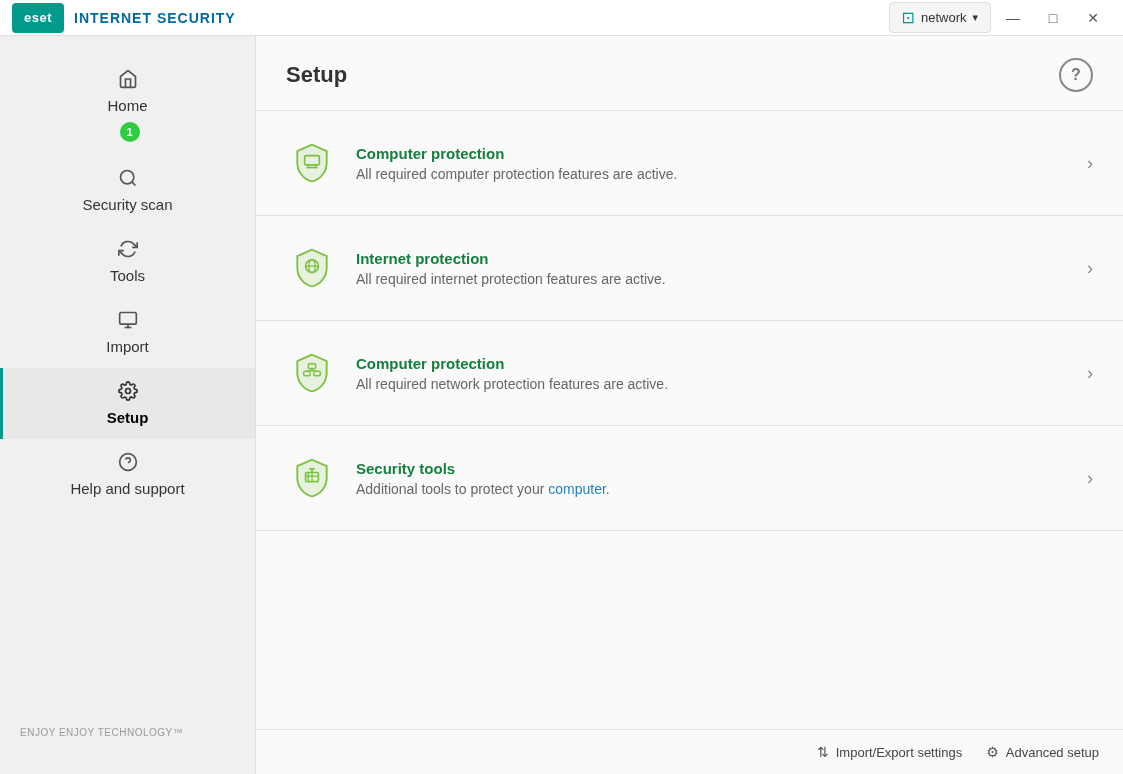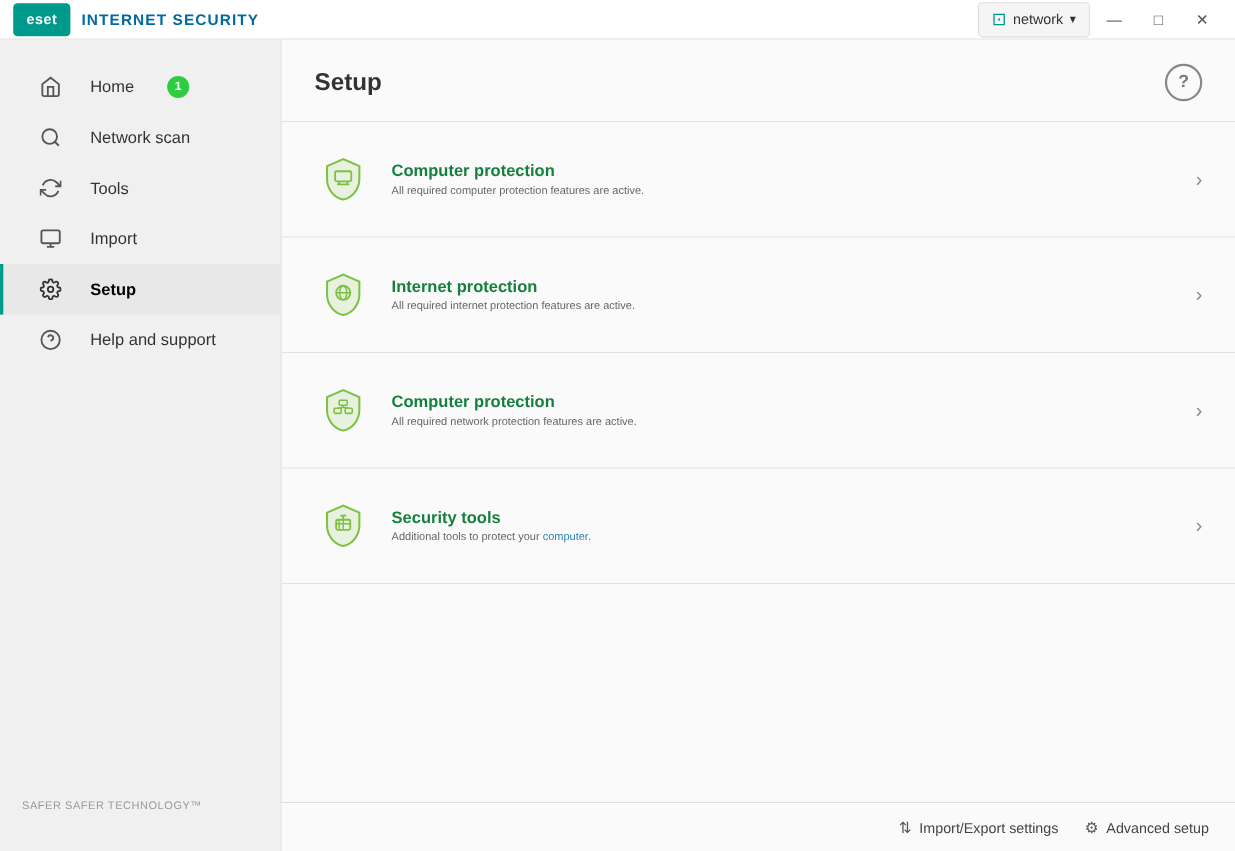--- a/index.html
+++ b/index.html
@@ -39,23 +39,23 @@
     }
 
     
     .sidebar {
       width: 255px; background: #f0f0f0; padding: 20px 0;
       display: flex; flex-direction: column; justify-content: space-between;
       flex-shrink: 0;
     }
     .sidebar-nav { display: flex; flex-direction: column; }
     .sidebar-item {
-      display: flex; align-items: center; gap: 26px;
-      padding: 13px 36px; cursor: pointer; font-size: 15px; color: #333;
-      font-weight: 400; position: relative;
+      display: flex; align-items: center; gap: 8px;
+      padding: 13px 17px; cursor: pointer; font-size: 15px; color: #333;
+      font-weight: 400; position: relative; flex-direction: column;
     }
     .sidebar-item.active {
       font-weight: 700; color: #000; background: #e8e8e8;
     }
     .sidebar-item.active::before {
       content: ''; position: absolute; left: 0; top: 0; bottom: 0;
       width: 3px; background: #009a8d;
     }
     .sidebar-icon { font-size: 18px; color: #555; display: flex; align-items: center; }
     .sidebar-item.active .sidebar-icon { color: #333; }
@@ -97,21 +97,21 @@
     }
     .setup-item-icon {
       width: 52px; height: 52px; flex-shrink: 0;
       display: flex; align-items: center; justify-content: center;
       margin-right: 18px;
     }
     .setup-item-text { flex: 1; }
     .setup-item-title {
       font-size: 15px; font-weight: 600; color: #15803d; margin-bottom: 4px;
     }
-    .setup-item-desc { font-size: 10px; color: #666; }
+    .setup-item-desc { font-size: 14px; color: #666; }
     .setup-chevron { color: #888; font-size: 18px; }
 
     
     .content-footer {
       display: flex; justify-content: flex-end; align-items: center;
       gap: 24px; padding: 14px 24px; border-top: 1px solid #e0e0e0;
       background: #fafafa;
     }
     .footer-btn {
       display: flex; align-items: center; gap: 7px;
@@ -158,21 +158,21 @@
         <span class="badge">1</span>
       </div>
 
       <div class="sidebar-item">
         <span class="sidebar-icon">
           <svg width="20" height="20" viewBox="0 0 24 24" fill="none" stroke="currentColor" stroke-width="2">
               <circle cx="11" cy="11" r="8"></circle>
               <line x1="21" y1="21" x2="16.65" y2="16.65"></line>
             </svg>
         </span>
-        <span>Network scan</span>
+        <span>Security scan</span>
       </div>
 
       <div class="sidebar-item">
         <span class="sidebar-icon">
           <svg width="20" height="20" viewBox="0 0 24 24" fill="none" stroke="currentColor" stroke-width="2">
               <polyline points="23 4 23 10 17 10"></polyline>
               <polyline points="1 20 1 14 7 14"></polyline>
               <path d="M3.51 9a9 9 0 0114.85-3.36L23 10M1 14l4.64 4.36A9 9 0 0020.49 15"></path>
             </svg>
         </span>
@@ -205,21 +205,21 @@
           <svg width="20" height="20" viewBox="0 0 24 24" fill="none" stroke="currentColor" stroke-width="2">
               <circle cx="12" cy="12" r="10"></circle>
               <path d="M9.09 9a3 3 0 015.83 1c0 2-3 3-3 3"></path>
               <line x1="12" y1="17" x2="12.01" y2="17"></line>
             </svg>
         </span>
         <span>Help and support</span>
       </div>
 
     </nav>
-    <div class="sidebar-bottom">SAFER SAFER TECHNOLOGY™</div>
+    <div class="sidebar-bottom">ENJOY ENJOY TECHNOLOGY™</div>
   </div>
 
   <div class="content">
     <div class="content-header">
       <h1 class="content-title">Setup</h1>
       <button class="help-btn">?</button>
     </div>
 
     <div class="setup-list">
 

